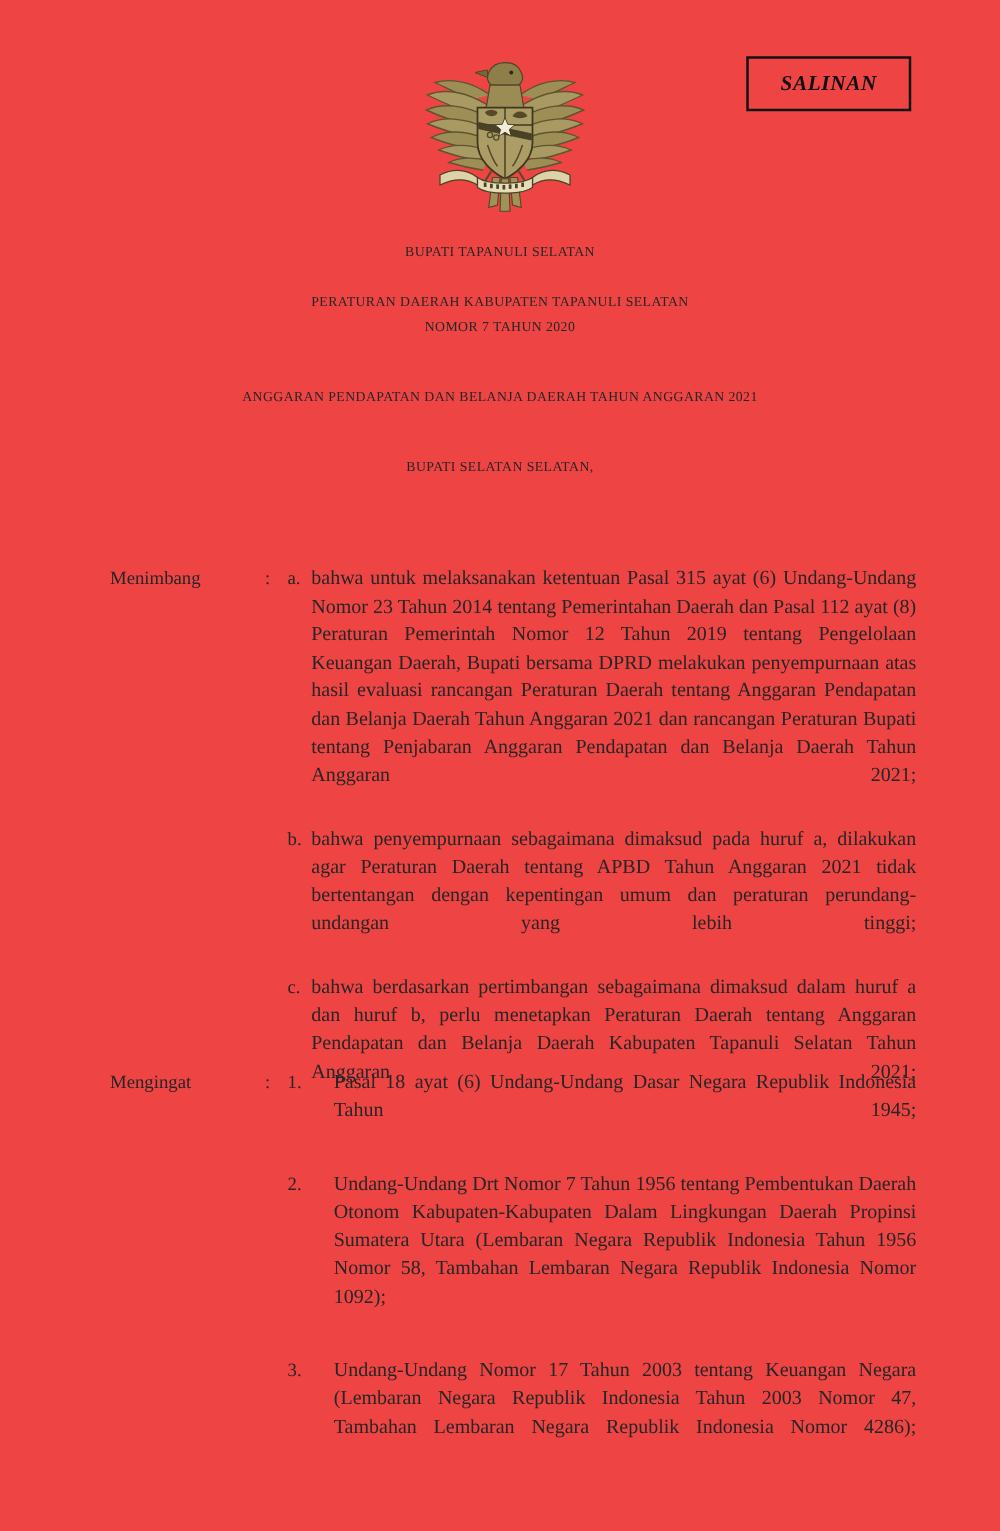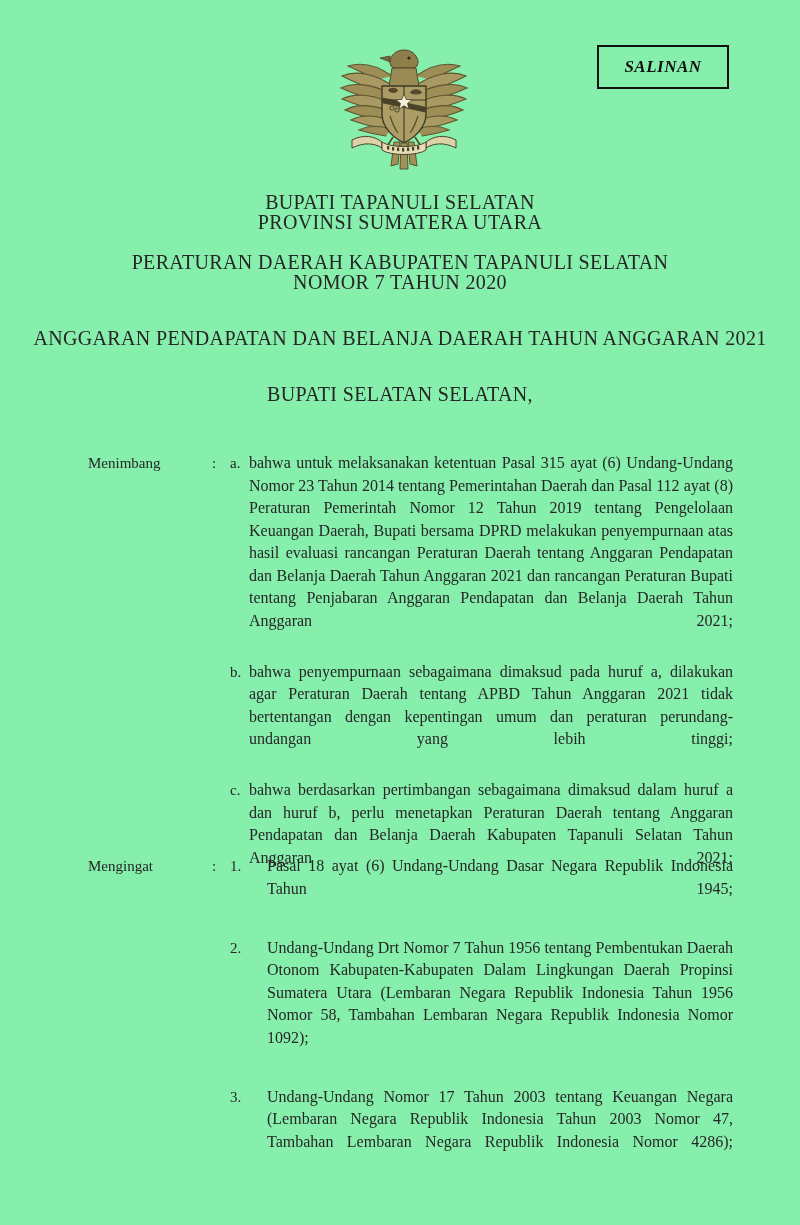--- a/index.html
+++ b/index.html
@@ -10,21 +10,21 @@
   }
   body {
     font-family: "Liberation Serif", "DejaVu Serif", serif;
     color: #1a1a1a;
   }
   .page {
     position: relative;
     width: 800px;
     height: 1225px;
     margin: 0 auto;
-    background: #86efac;
+    background: #ef4444;
     overflow: hidden;
   }
 
   
   .salinan-box {
     position: absolute;
     left: 597px;
     top: 45px;
     width: 132px;
     height: 44px;
@@ -55,21 +55,21 @@
 
   
   .heading {
     position: absolute;
     left: 0;
     top: 192px;
     width: 800px;
     text-align: center;
   }
   .heading .ln {
-    font-size: 20px;
+    font-size: 11px;
     letter-spacing: 0.35px;
     line-height: 20px;
     color: #262626;
     white-space: nowrap;
   }
   .gap-a { height: 20px; }
   .gap-b { height: 18px; }
   .gap-c { height: 18px; }
   .gap-d { height: 18px; }
   .gap-e { height: 18px; }
@@ -211,21 +211,20 @@
         <rect x="72" y="112" width="2.2" height="3.6"></rect>
         <rect x="77" y="111.5" width="2.2" height="3.6"></rect>
         <rect x="82" y="111" width="2.2" height="3.6"></rect>
         <rect x="87" y="110" width="2.2" height="3.6"></rect>
       </g>
     </svg>
   </div>
 
   <div class="heading">
     <div class="ln">BUPATI TAPANULI SELATAN</div>
-    <div class="ln">PROVINSI SUMATERA UTARA</div>
     <div class="gap-a"></div>
     <div class="ln">PERATURAN DAERAH KABUPATEN TAPANULI SELATAN</div>
     <div class="ln">NOMOR 7 TAHUN 2020</div>
     <div class="gap-b"></div>
     <div class="gap-c"></div>
     <div class="ln">ANGGARAN PENDAPATAN DAN BELANJA DAERAH TAHUN ANGGARAN 2021</div>
     <div class="gap-d"></div>
     <div class="gap-e"></div>
     <div class="ln">BUPATI SELATAN SELATAN,</div>
   </div>

